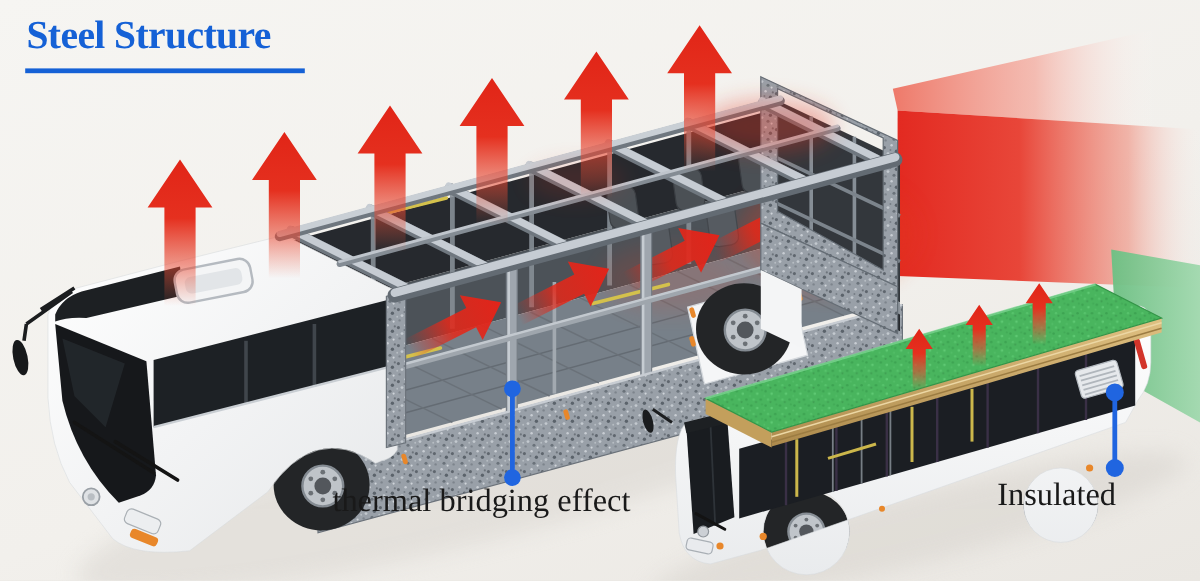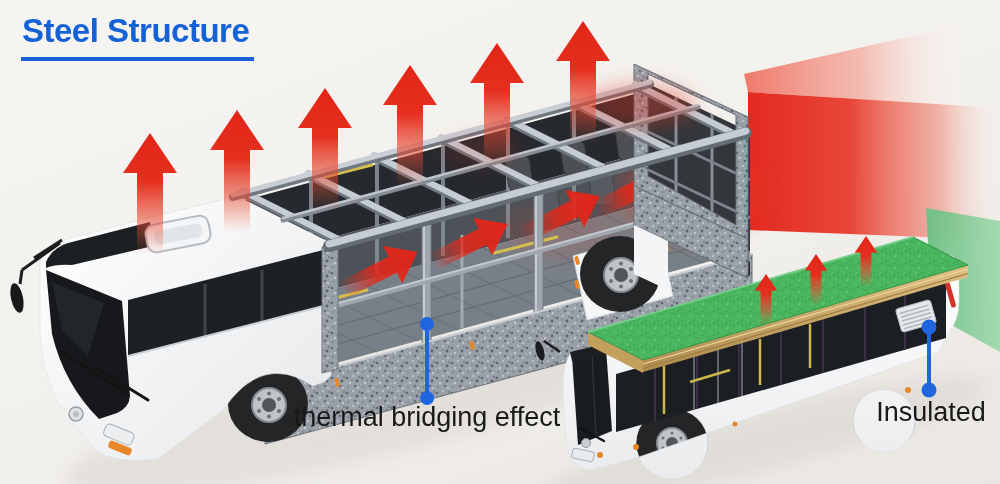--- a/index.html
+++ b/index.html
@@ -1,28 +1,28 @@
 <!DOCTYPE html>
 <html><head>
 <meta charset="utf-8">
 <style>
   html,body{margin:0;padding:0;background:#e8e6e2;}
   #stage{
     position:relative;width:1000px;height:484px;overflow:hidden;
     background:linear-gradient(160deg,#f6f5f2 0%,#f2f0ec 55%,#eae7e2 100%);
-    font-family:Liberation Sans, sans-serif;
+    font-family:Liberation Serif, serif;
   }
   #scene{position:absolute;left:0;top:0;}
   .overlay{position:absolute;}
   #title{
     left:22px;top:12px;font-size:33px;font-weight:bold;color:#1561d6;
     letter-spacing:-0.5px;white-space:nowrap;
   }
   #title-underline{left:21px;top:57px;width:233px;height:4px;background:#1561d6;}
-  .callout-label{color:#191919;font-size:27px;text-align:center;white-space:nowrap;}
+  .callout-label{color:#191919;font-size:27px;white-space:nowrap;}
   #thermal-label{left:277px;top:402px;width:300px;}
   #insulated-label{left:831px;top:397px;width:200px;}
 </style>
 </head>
 <body>
 
 <div id="stage">
 
 <svg id="scene" width="1000" height="484" viewBox="0 0 1000 484">
   <defs>

